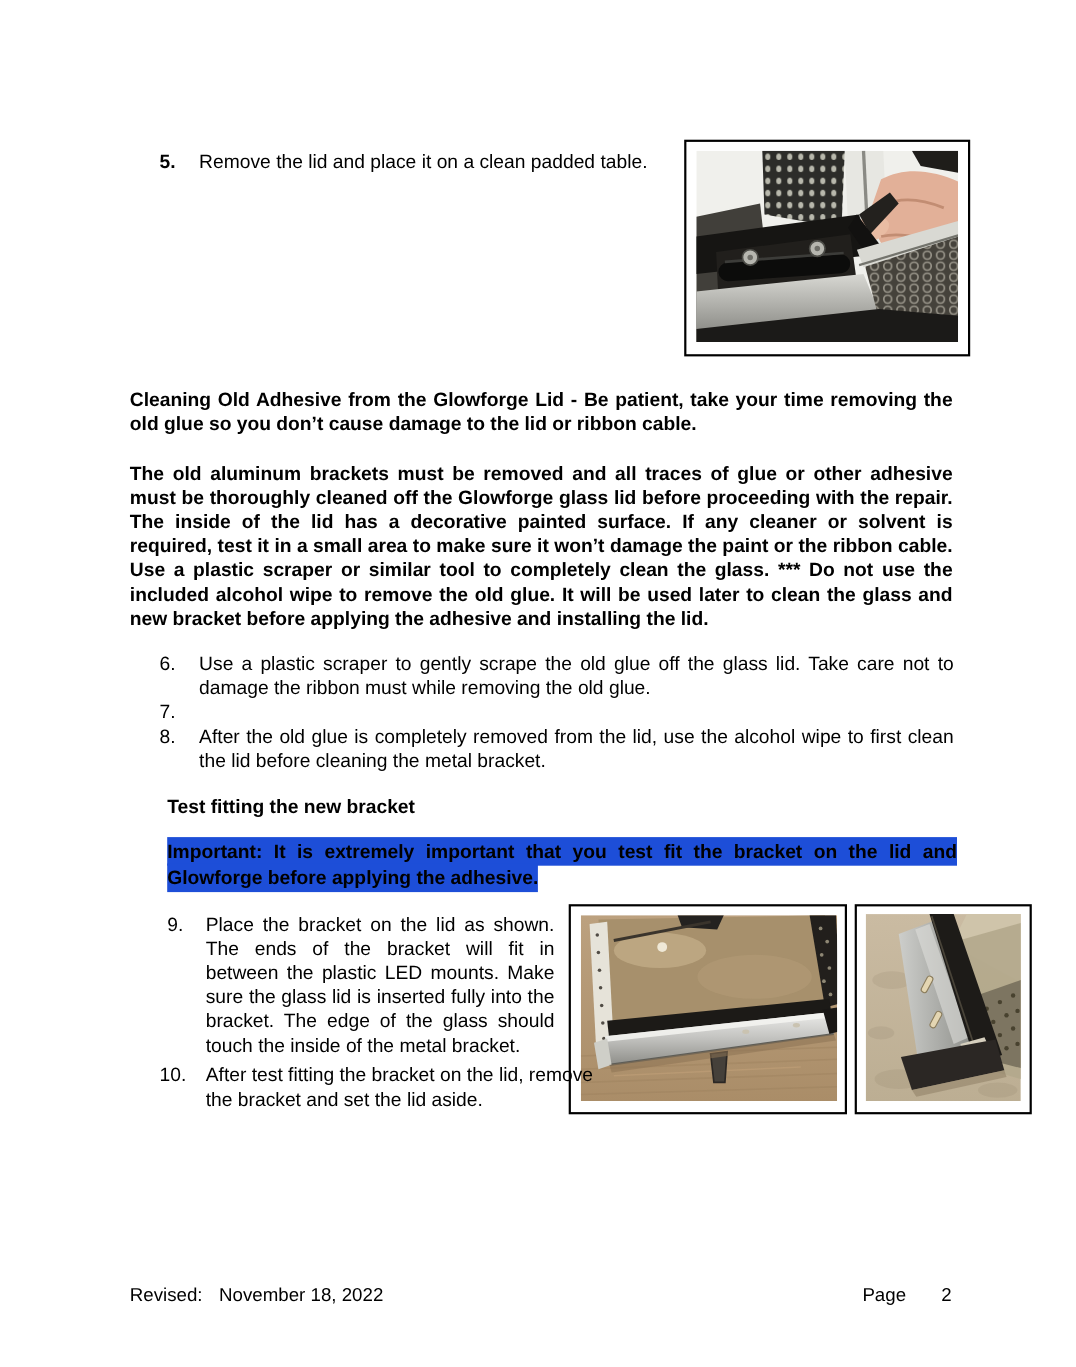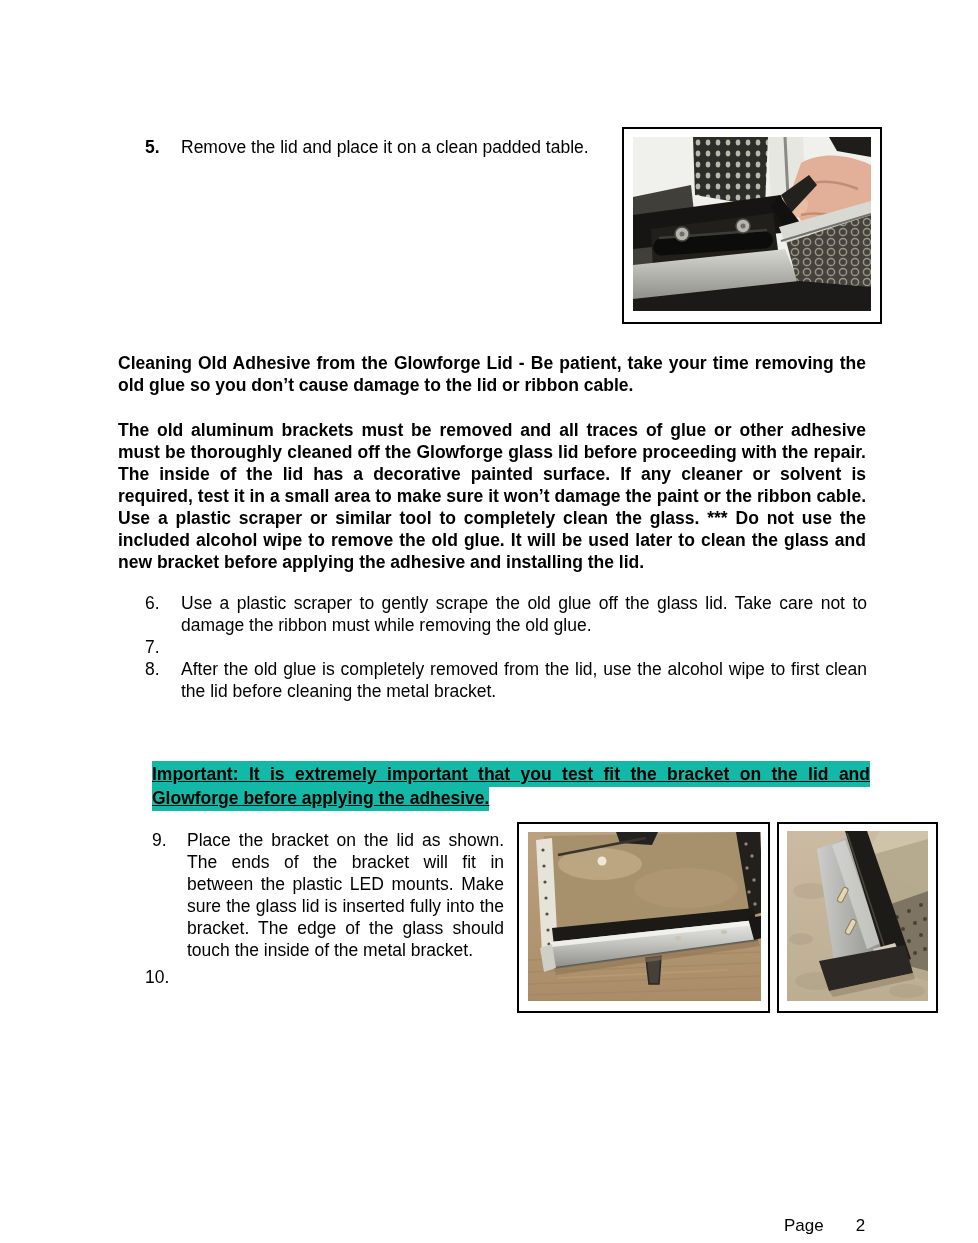--- a/index.html
+++ b/index.html
@@ -27,27 +27,27 @@
   .photo-frame svg{display:block;}
   #photo1{left:622px;top:127px;width:260px;height:197px;padding:8px 9px 11px 9px;}
   #photo2{left:517px;top:822px;width:253px;height:191px;padding:8px 9px 12px 9px;}
   #photo3{left:777px;top:822px;width:161px;height:191px;padding:7px 8px 10px 8px;}
   #step5{left:145px;top:136px;width:464px;}
   #heading{left:118px;top:352px;width:748px;}
   #para{left:118px;top:419px;width:748px;font-weight:bold;}
   #list68{left:145px;top:592px;width:722px;}
   #subheading{left:152px;top:722px;width:500px;}
   #important{left:152px;top:762px;width:718px;line-height:24px;}
-  #important .hl{background:#14b8a6;padding:3px 0;text-decoration:underline;}
+  #important .hl{background:#1d4ed8;padding:3px 0;}
   #step9{left:152px;top:829px;width:352px;}
   #step9.li{grid-template-columns:35px 1fr;}
   #step10{left:145px;top:966px;width:402px;grid-template-columns:42px 1fr;}
   #footer-left{left:118px;top:1167px;font-size:17px;}
   #footer-left .date{margin-left:15px;}
-  #footer-right{left:784px;top:1167px;font-size:17px;margin-top:48px;}
+  #footer-right{left:784px;top:1167px;font-size:17px;}
   #footer-right .pnum{margin-left:32px;}
 </style>
 </head>
 <body>
 
 <div id="page">
 
   <div id="step5" class="abs li">
     <span class="num bold">5.</span>
     <span class="just">Remove the lid and place it on a clean padded table.</span>
@@ -109,20 +109,21 @@
     <div class="li">
       <span class="num">7.</span>
       <span></span>
     </div>
     <div class="li">
       <span class="num">8.</span>
       <span class="just"><span>After the old glue is completely removed from the lid, use the alcohol wipe to </span><span class="u">first</span><span> clean the lid before cleaning the metal bracket.</span></span>
     </div>
   </div>
 
+  <div id="subheading" class="abs bold">Test fitting the new bracket</div>
 
   <div id="important" class="abs bold just">
     <span class="hl">Important: It is extremely important that you test fit the bracket on the lid and Glowforge before applying the adhesive.</span>
   </div>
 
   <div id="step9" class="abs li">
     <span class="num">9.</span>
     <span class="just">Place the bracket on the lid as shown.  The ends of the bracket will fit in between the plastic LED mounts.  Make sure the glass lid is inserted fully into the bracket.  The edge of the glass should touch the inside of the metal bracket.</span>
   </div>
 
@@ -234,19 +235,23 @@
         <rect x="56" y="93" width="16" height="5.5" rx="2.5" fill="#e4d6b2" stroke="#8a7c5c" stroke-width="1"></rect>
       </g>
       <polygon points="86,118 108,112 116,130 96,138" fill="#d6cfbe"></polygon>
       <polygon points="32,130 118,114 126,142 42,160" fill="#2b2724"></polygon>
       <polygon points="42,160 126,142 128,148 46,166" fill="#8a7a5f" opacity="0.5"></polygon>
     </svg>
   </div>
 
   <div id="step10" class="abs li">
     <span class="num">10.</span>
-  </div>
-
+    <span>After test fitting the bracket on the lid, remove the bracket and set the lid aside.</span>
+  </div>
+
+  <div id="footer-left" class="abs">
+    <span>Revised:</span><span class="date">November 18, 2022</span>
+  </div>
   <div id="footer-right" class="abs">
     <span>Page</span><span class="pnum">2</span>
   </div>
 
 </div>
 
 </body></html>

